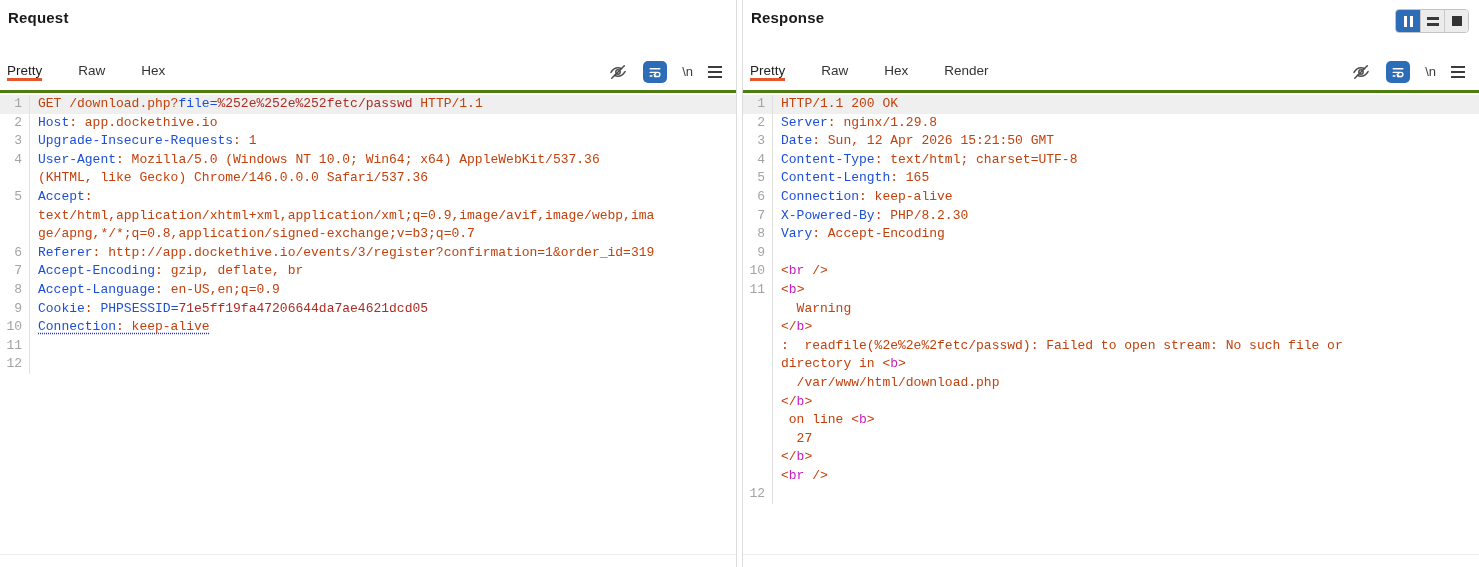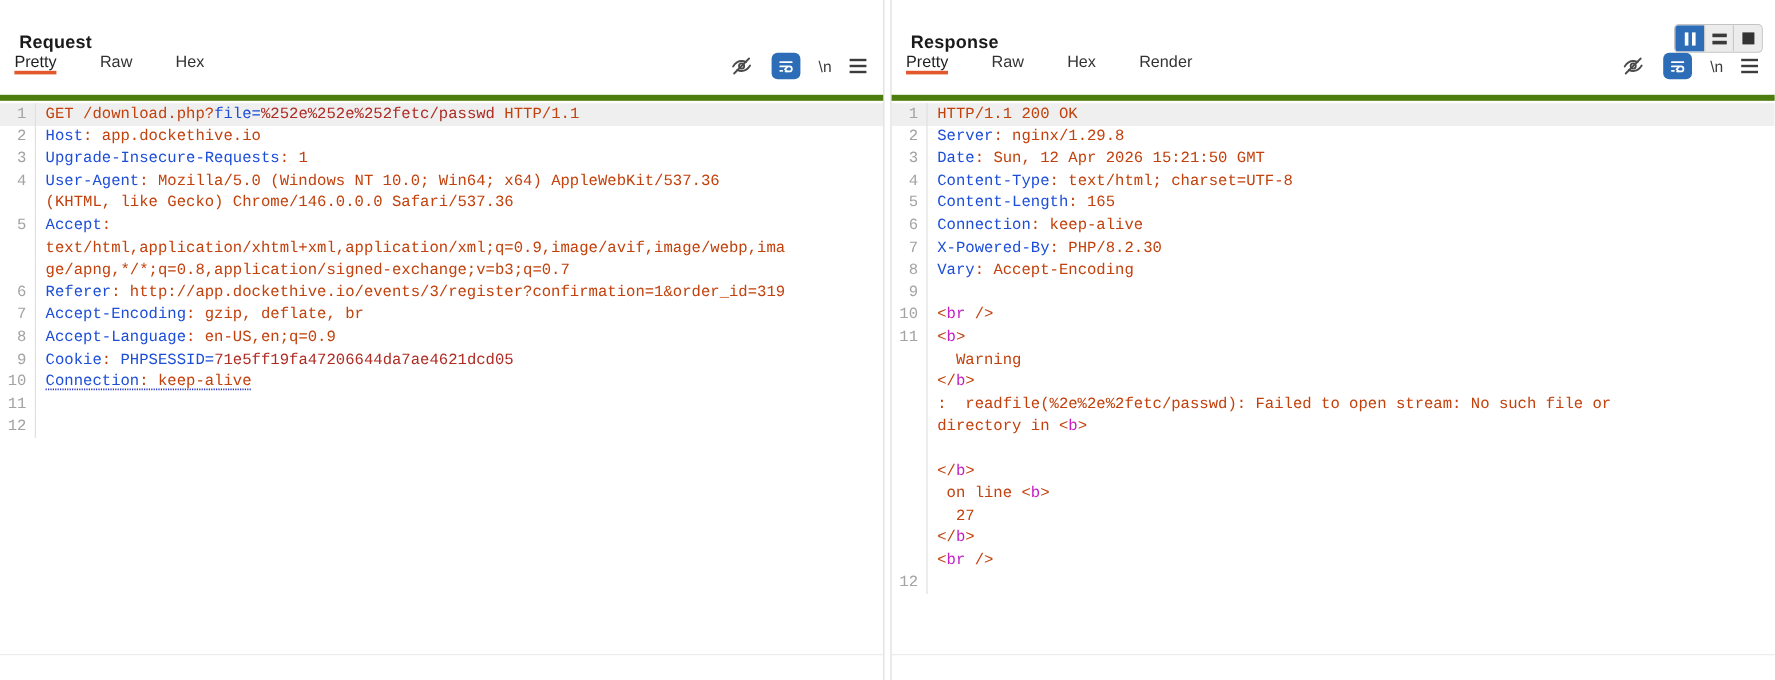--- a/index.html
+++ b/index.html
@@ -3,37 +3,37 @@
 <meta charset="utf-8">
 <style>
   * { margin:0; padding:0; box-sizing:border-box; }
   html,body { width:1479px; height:567px; background:#ffffff; overflow:hidden;
               font-family:"Liberation Sans", sans-serif; }
   .wrap { display:flex; width:1479px; height:567px; }
   .panel { flex:1; min-width:0; display:flex; flex-direction:column; background:#fff; }
   .panel.left  { border-right:1px solid #dcdcdc; }
   .panel.right { border-left:1px solid #dcdcdc; margin-left:5px; }
 
-  .phead { height:44px; display:flex; align-items:flex-end; padding:0 10px 0 16px; position:relative; }
+  .phead { height:44px; display:flex; align-items:flex-start; padding:0 10px 0 8px; position:relative;margin-top:9px; }
   .ptitle { font-size:15px; font-weight:700; color:#1a1a1a; letter-spacing:.2px; }
 
   
   .layout-group { margin-left:auto; display:flex; border:1px solid #c3c3c3; border-radius:4px; overflow:hidden; }
   .layout-group button { width:24px; height:22px; border:none; background:#ececec; display:flex;
                          align-items:center; justify-content:center; cursor:pointer; border-left:1px solid #c9c9c9; }
   .layout-group button:first-child { border-left:none; }
   .layout-group button.active { background:#2d6db8; }
   .ic-pause { display:flex; gap:3px; }
   .ic-pause i { width:3px; height:11px; background:#fff; display:block; }
   .ic-rows { display:flex; flex-direction:column; gap:3px; }
   .ic-rows i { width:12px; height:3px; background:#3a3a3a; display:block; }
   .ic-square { width:10px; height:10px; background:#333; display:block; }
 
-  .tabbar { height:40px; display:flex; align-items:flex-start; padding:0 14px 0 12px;
-            border-bottom:5px solid #4d7c0f; }
+  .tabbar { height:40px; display:flex; align-items:center; padding:0 14px 0 7px;
+            border-bottom:3px solid #4d7c0f; }
   .tab { font-size:13.5px; color:#333; display:flex; align-items:center; margin-right:36px;
          border-bottom:3px solid transparent; margin-bottom:-1px; cursor:pointer; }
   .tab.active { border-bottom-color:#e2572b; color:#1f1f1f; }
   .tabicons { margin-left:auto; display:flex; align-items:center; gap:15px; }
   .tabicons .ticon { display:flex; align-items:center; justify-content:center; cursor:pointer; }
   .nl-label { font-size:13px; color:#3c3c3c; font-family:"Liberation Sans",sans-serif; }
   .burger { display:flex; flex-direction:column; gap:3px; }
   .burger i { width:14px; height:2px; background:#3c3c3c; display:block; }
   .wrapbtn { width:24px; height:22px; background:#2d6db8; border-radius:5px;
              display:flex; align-items:center; justify-content:center; }
@@ -173,21 +173,21 @@
         <div class="row"><span class="gut">6</span><span class="code"><span class="c-b">Connection</span><span class="c-k">: keep-alive</span></span></div>
         <div class="row"><span class="gut">7</span><span class="code"><span class="c-b">X-Powered-By</span><span class="c-k">: PHP/8.2.30</span></span></div>
         <div class="row"><span class="gut">8</span><span class="code"><span class="c-b">Vary</span><span class="c-k">: Accept-Encoding</span></span></div>
         <div class="row"><span class="gut">9</span><span class="code"></span></div>
         <div class="row"><span class="gut">10</span><span class="code"><span class="c-k">&lt;</span><span class="c-m">br</span><span class="c-k"> /&gt;</span></span></div>
         <div class="row"><span class="gut">11</span><span class="code"><span class="c-k">&lt;</span><span class="c-m">b</span><span class="c-k">&gt;</span></span></div>
         <div class="row"><span class="gut"></span><span class="code"><span class="c-k">  Warning</span></span></div>
         <div class="row"><span class="gut"></span><span class="code"><span class="c-k">&lt;/</span><span class="c-m">b</span><span class="c-k">&gt;</span></span></div>
         <div class="row"><span class="gut"></span><span class="code"><span class="c-k">:  readfile(%2e%2e%2fetc/passwd): Failed to open stream: No such file or</span></span></div>
         <div class="row"><span class="gut"></span><span class="code"><span class="c-k">directory in &lt;</span><span class="c-m">b</span><span class="c-k">&gt;</span></span></div>
-        <div class="row"><span class="gut"></span></div>
+        <div class="row"><span class="gut"></span><span class="code"><span class="c-k">  /var/www/html/download.php</span></span></div>
         <div class="row"><span class="gut"></span><span class="code"><span class="c-k">&lt;/</span><span class="c-m">b</span><span class="c-k">&gt;</span></span></div>
         <div class="row"><span class="gut"></span><span class="code"><span class="c-k"> on line &lt;</span><span class="c-m">b</span><span class="c-k">&gt;</span></span></div>
         <div class="row"><span class="gut"></span><span class="code"><span class="c-k">  27</span></span></div>
         <div class="row"><span class="gut"></span><span class="code"><span class="c-k">&lt;/</span><span class="c-m">b</span><span class="c-k">&gt;</span></span></div>
         <div class="row"><span class="gut"></span><span class="code"><span class="c-k">&lt;</span><span class="c-m">br</span><span class="c-k"> /&gt;</span></span></div>
         <div class="row"><span class="gut">12</span><span class="code"></span></div>
       </div>
   </div>
 
 </div>

